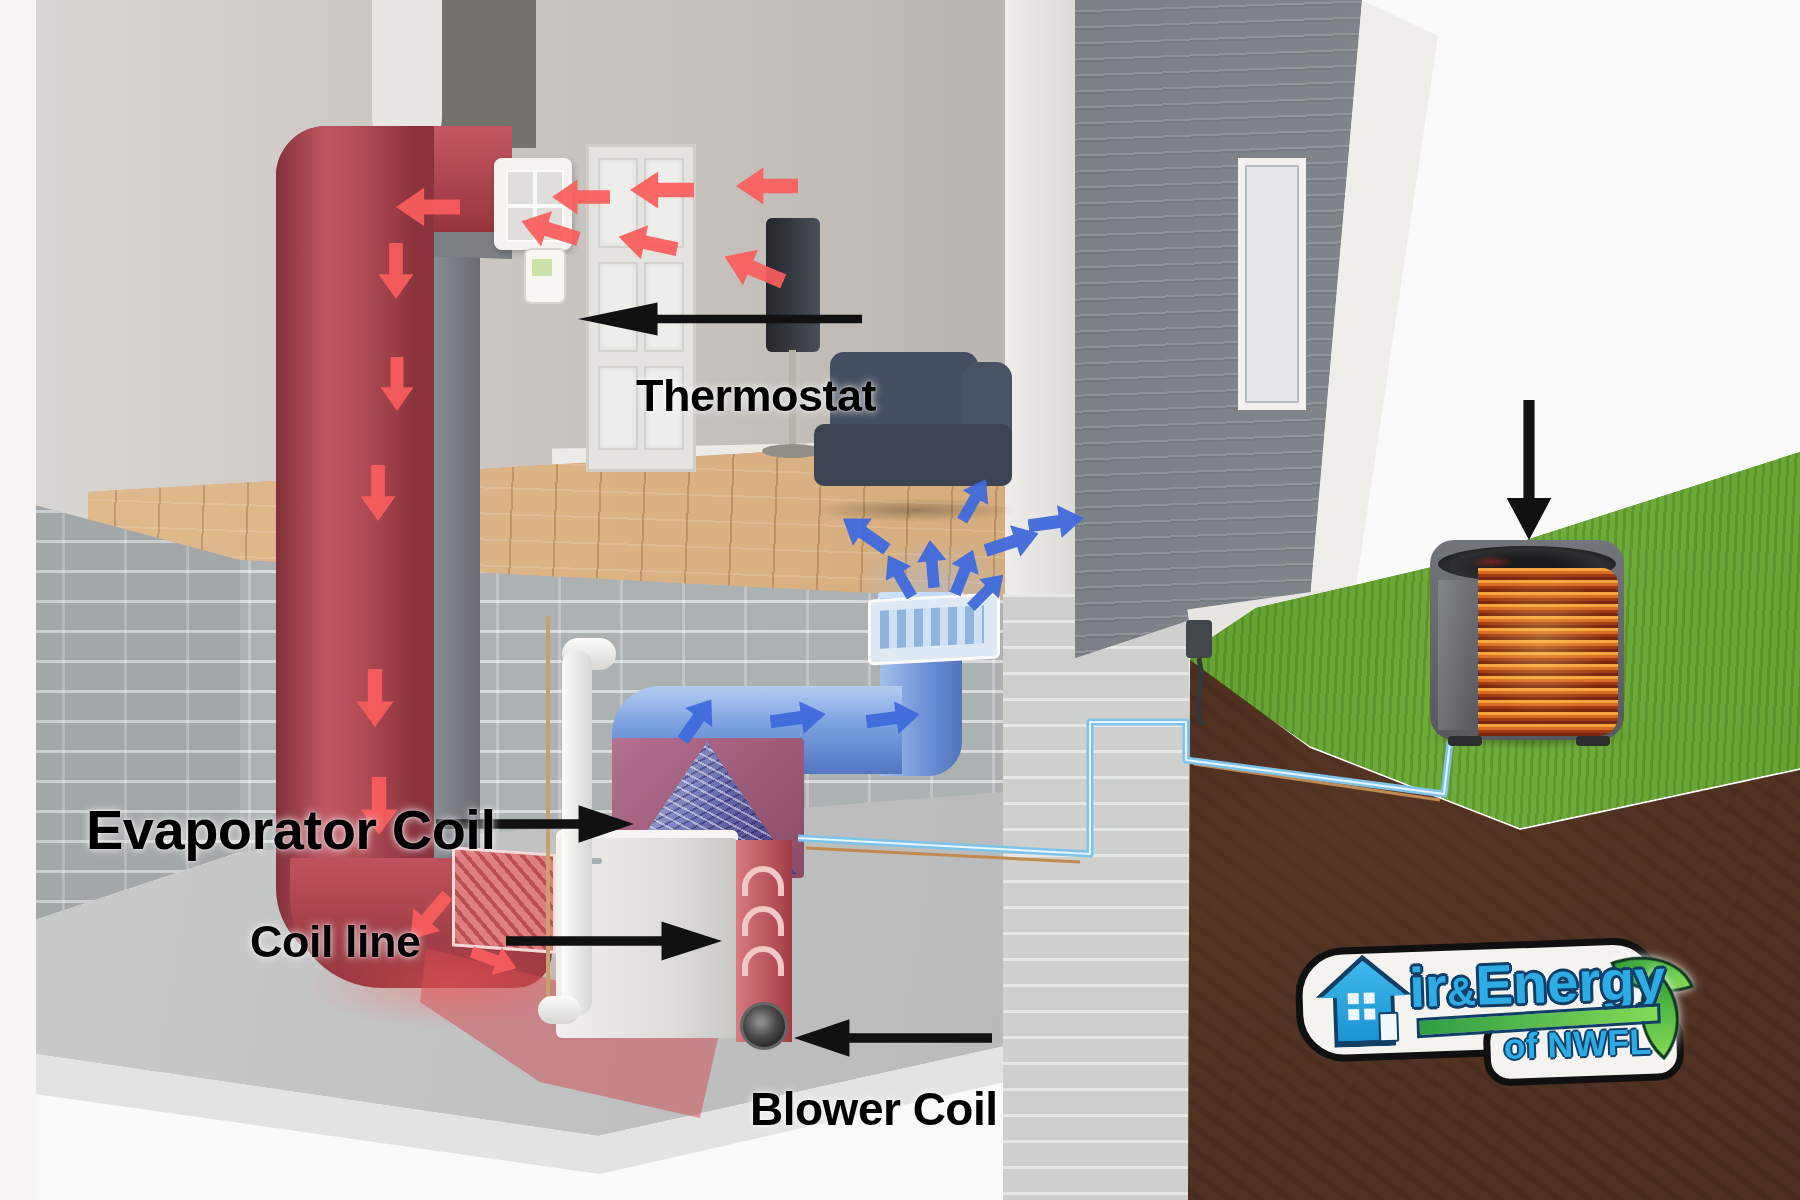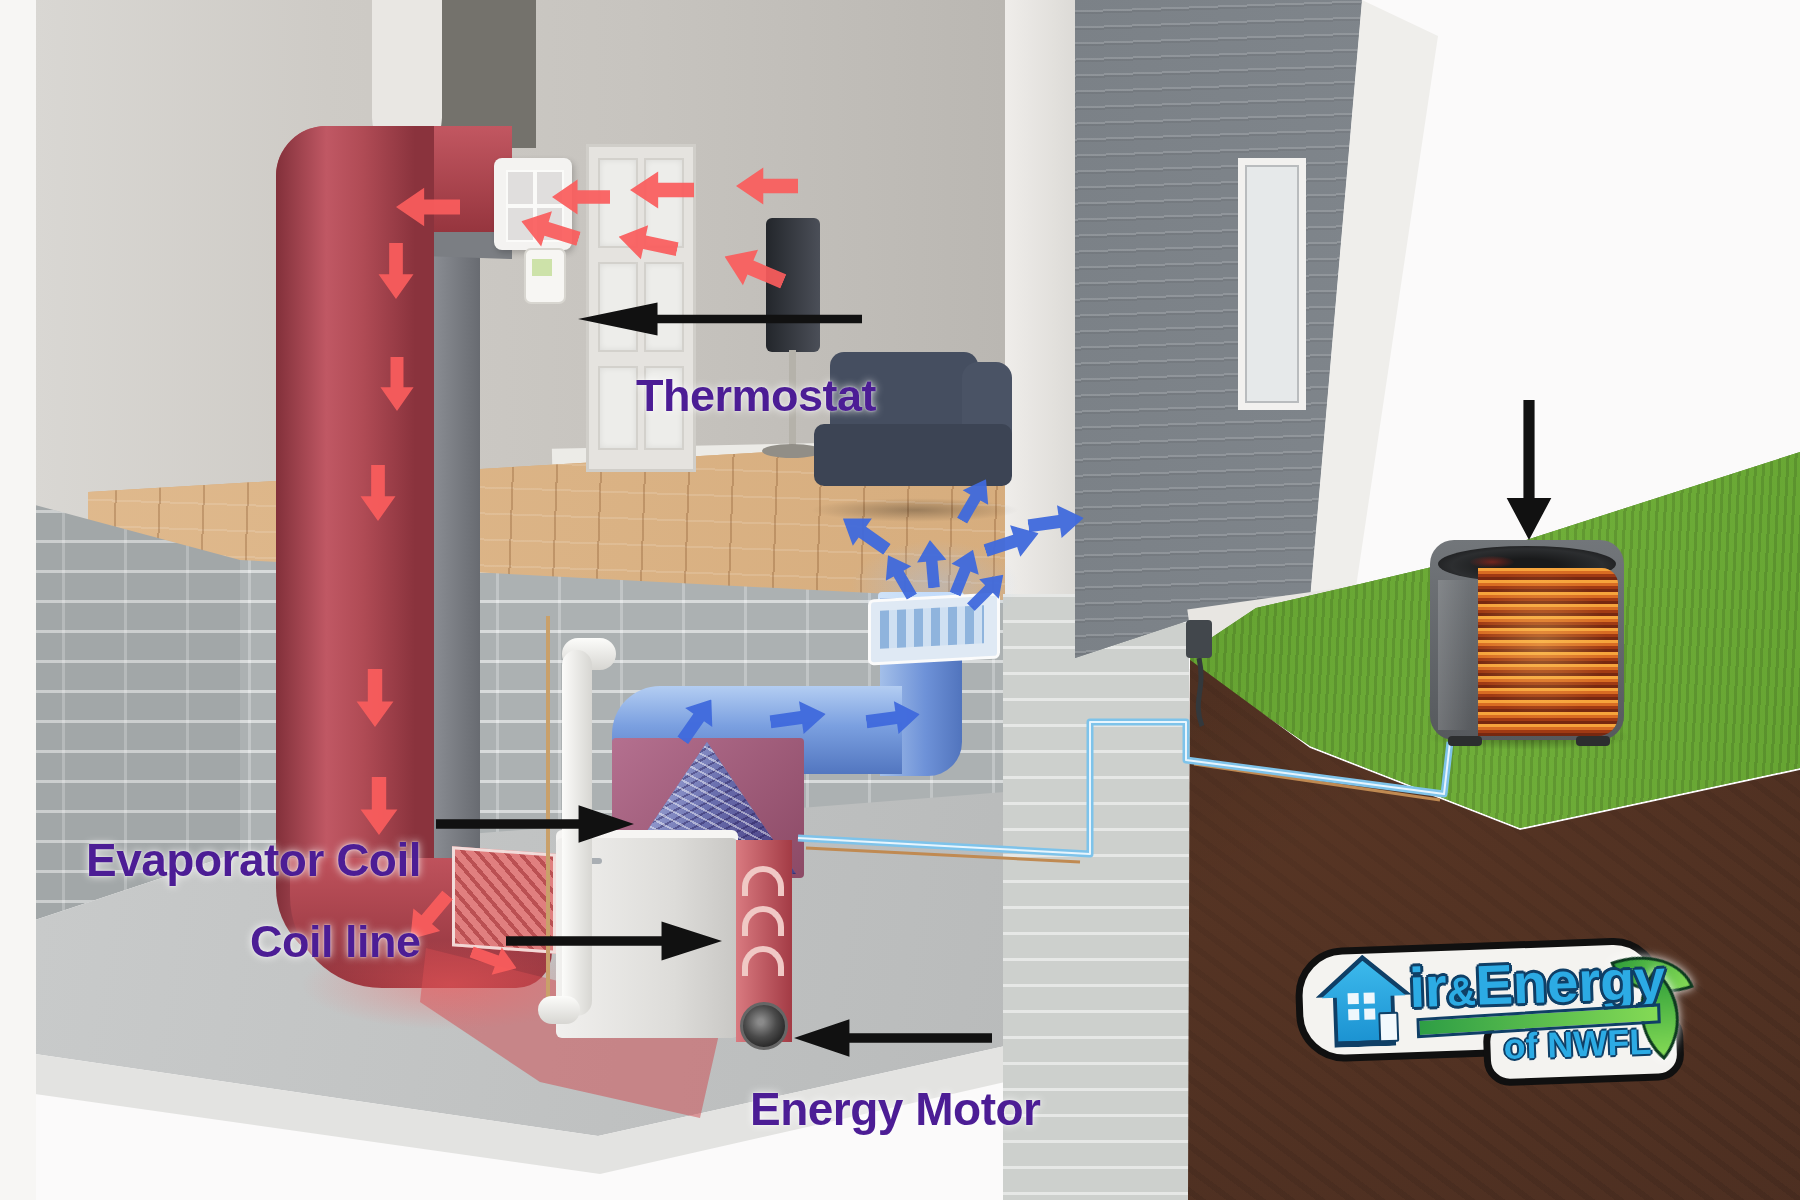--- a/index.html
+++ b/index.html
@@ -13,21 +13,21 @@
     repeating-linear-gradient(180deg, rgba(255,255,255,.45) 0 3px, rgba(0,0,0,0) 3px 30px),
     repeating-linear-gradient(90deg, rgba(255,255,255,.22) 0 3px, rgba(0,0,0,0) 3px 62px);}
   .blocks-light{background-color:#cdd0cd;background-image:
     repeating-linear-gradient(180deg, rgba(255,255,255,.5) 0 3px, rgba(0,0,0,0) 3px 26px);}
   
   .arr{position:absolute;clip-path:polygon(0 32%,56% 32%,56% 4%,100% 50%,56% 96%,56% 68%,0 68%);}
   .arr-red{background:rgba(250,93,93,.93);}
   .arr-blue{background:rgba(63,105,220,.95);}
   .karr{position:absolute;background:#111;clip-path:polygon(0 41%,72% 41%,72% 14%,100% 50%,72% 86%,72% 59%,0 59%);}
   .karr-down{position:absolute;background:#111;clip-path:polygon(41% 0,59% 0,59% 70%,86% 70%,50% 100%,14% 70%,41% 70%);}
-  .lbl{position:absolute;color:#4c1d95;font-weight:700;letter-spacing:-.5px;
+  .lbl{position:absolute;color:#000000;font-weight:700;letter-spacing:-.5px;
        text-shadow:0 0 8px rgba(255,255,255,.9),0 0 2px rgba(255,255,255,.8);white-space:nowrap;}
   .part-line{font-size:47px;line-height:66px;font-weight:700;color:#181818;
        text-shadow:0 0 8px rgba(255,255,255,.95),0 0 2px rgba(255,255,255,.9);}
   .panel{position:absolute;background:#ededea;border:2px solid #d3d1cc;box-shadow:inset 0 0 6px rgba(0,0,0,.08);}
   .tube{position:absolute;border:6px solid #f0c9c5;border-bottom:none;border-radius:24px 24px 0 0;box-sizing:border-box;}
   .logo-outline-text{color:#2cabe4;
     text-shadow:3px 0 #0f3f66,-3px 0 #0f3f66,0 3px #0f3f66,0 -3px #0f3f66,2px 2px #0f3f66,-2px -2px #0f3f66,2px -2px #0f3f66,-2px 2px #0f3f66;}
   .logo-outline-sm{color:#2cabe4;
     text-shadow:2px 0 #0f3f66,-2px 0 #0f3f66,0 2px #0f3f66,0 -2px #0f3f66,1px 1px #0f3f66,-1px -1px #0f3f66;}
   .leaf{position:absolute;background:linear-gradient(135deg,#2f9e3a,#84da55);border:3px solid #0d3a1f;
@@ -215,27 +215,27 @@
   <div class="arr arr-blue" style="left:984px;top:524px;width:56px;height:36px;transform:rotate(-18deg);"></div>
   <div class="arr arr-blue" style="left:1028px;top:504px;width:56px;height:36px;transform:rotate(-8deg);"></div>
   <div class="arr arr-blue" style="left:672px;top:702px;width:50px;height:36px;transform:rotate(-55deg);"></div>
   <div class="arr arr-blue" style="left:770px;top:700px;width:56px;height:36px;transform:rotate(-8deg);"></div>
   <div class="arr arr-blue" style="left:866px;top:700px;width:54px;height:36px;transform:rotate(-8deg);"></div>
 
   <div class="karr" style="left:578px;top:296px;width:284px;height:46px;transform:rotate(180deg);"></div>
   <div class="lbl" style="left:558px;top:370px;width:396px;text-align:center;font-size:45px;">Thermostat</div>
 
   <div class="karr" style="left:436px;top:798px;width:198px;height:52px;"></div>
-  <div class="lbl" style="left:86px;top:833px;font-size:46px;">Evaporator Coil</div>
+  <div class="lbl" style="left:86px;top:797px;font-size:56px;">Evaporator Coil</div>
 
   <div class="karr" style="left:506px;top:914px;width:216px;height:54px;"></div>
   <div class="lbl" style="left:250px;top:916px;font-size:45px;">Coil line</div>
 
   <div class="karr" style="left:794px;top:1012px;width:198px;height:52px;transform:rotate(180deg);"></div>
-  <div class="lbl" style="left:750px;top:1082px;font-size:46px;">Energy Motor</div>
+  <div class="lbl" style="left:750px;top:1082px;font-size:46px;">Blower Coil</div>
 
   <div class="karr-down" style="left:1498px;top:400px;width:62px;height:140px;"></div>
 
   <div class="abs" style="left:0;top:0;width:36px;height:1200px;background:#f7f6f4;"></div>
 
   <div class="abs" style="left:1296px;top:924px;width:410px;height:160px;transform:rotate(-2deg);">
     <div class="abs" style="left:0;top:18px;width:352px;height:100px;background:#f4f3f0;border:7px solid #101010;border-radius:48px;"></div>
     <div class="abs" style="left:186px;top:92px;width:186px;height:56px;background:#f4f3f0;border:7px solid #101010;border-radius:26px;"></div>
     <div class="leaf" style="left:322px;top:30px;width:64px;height:46px;border-radius:0 100% 0 100%;transform:rotate(-18deg);"></div>
     <div class="leaf" style="left:330px;top:64px;width:60px;height:58px;border-radius:0 100% 0 100%;transform:rotate(42deg);"></div>

